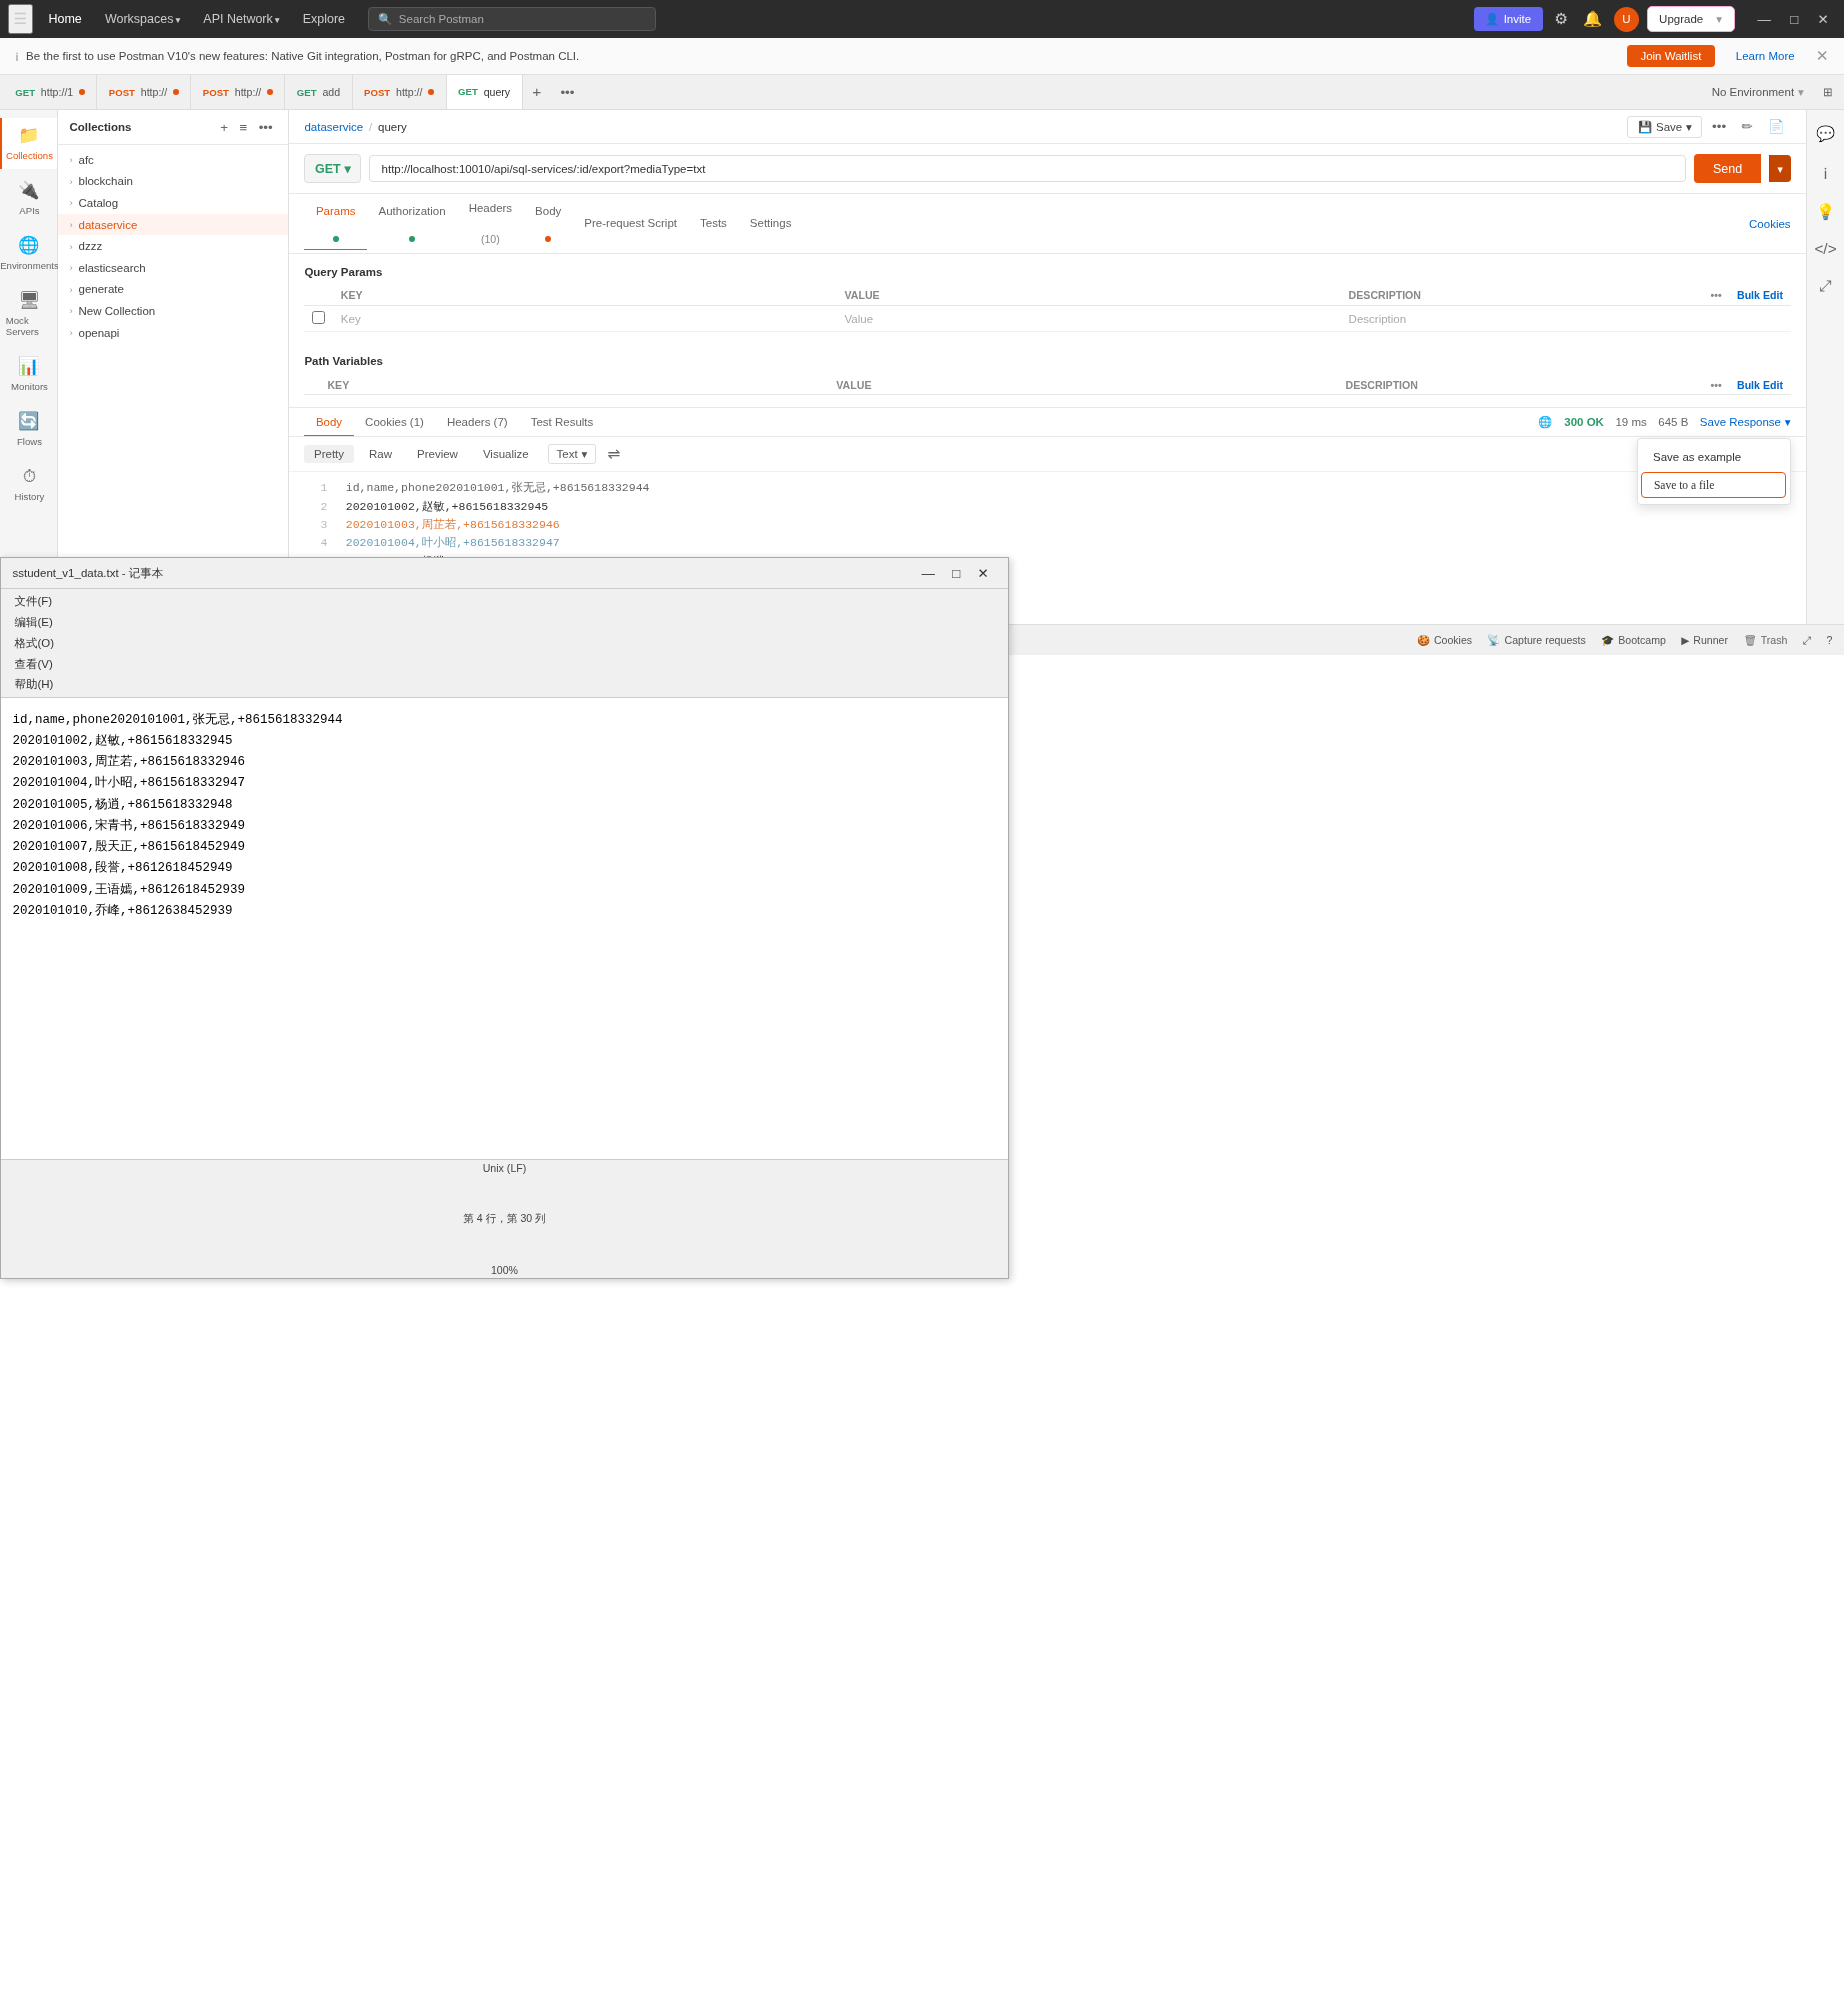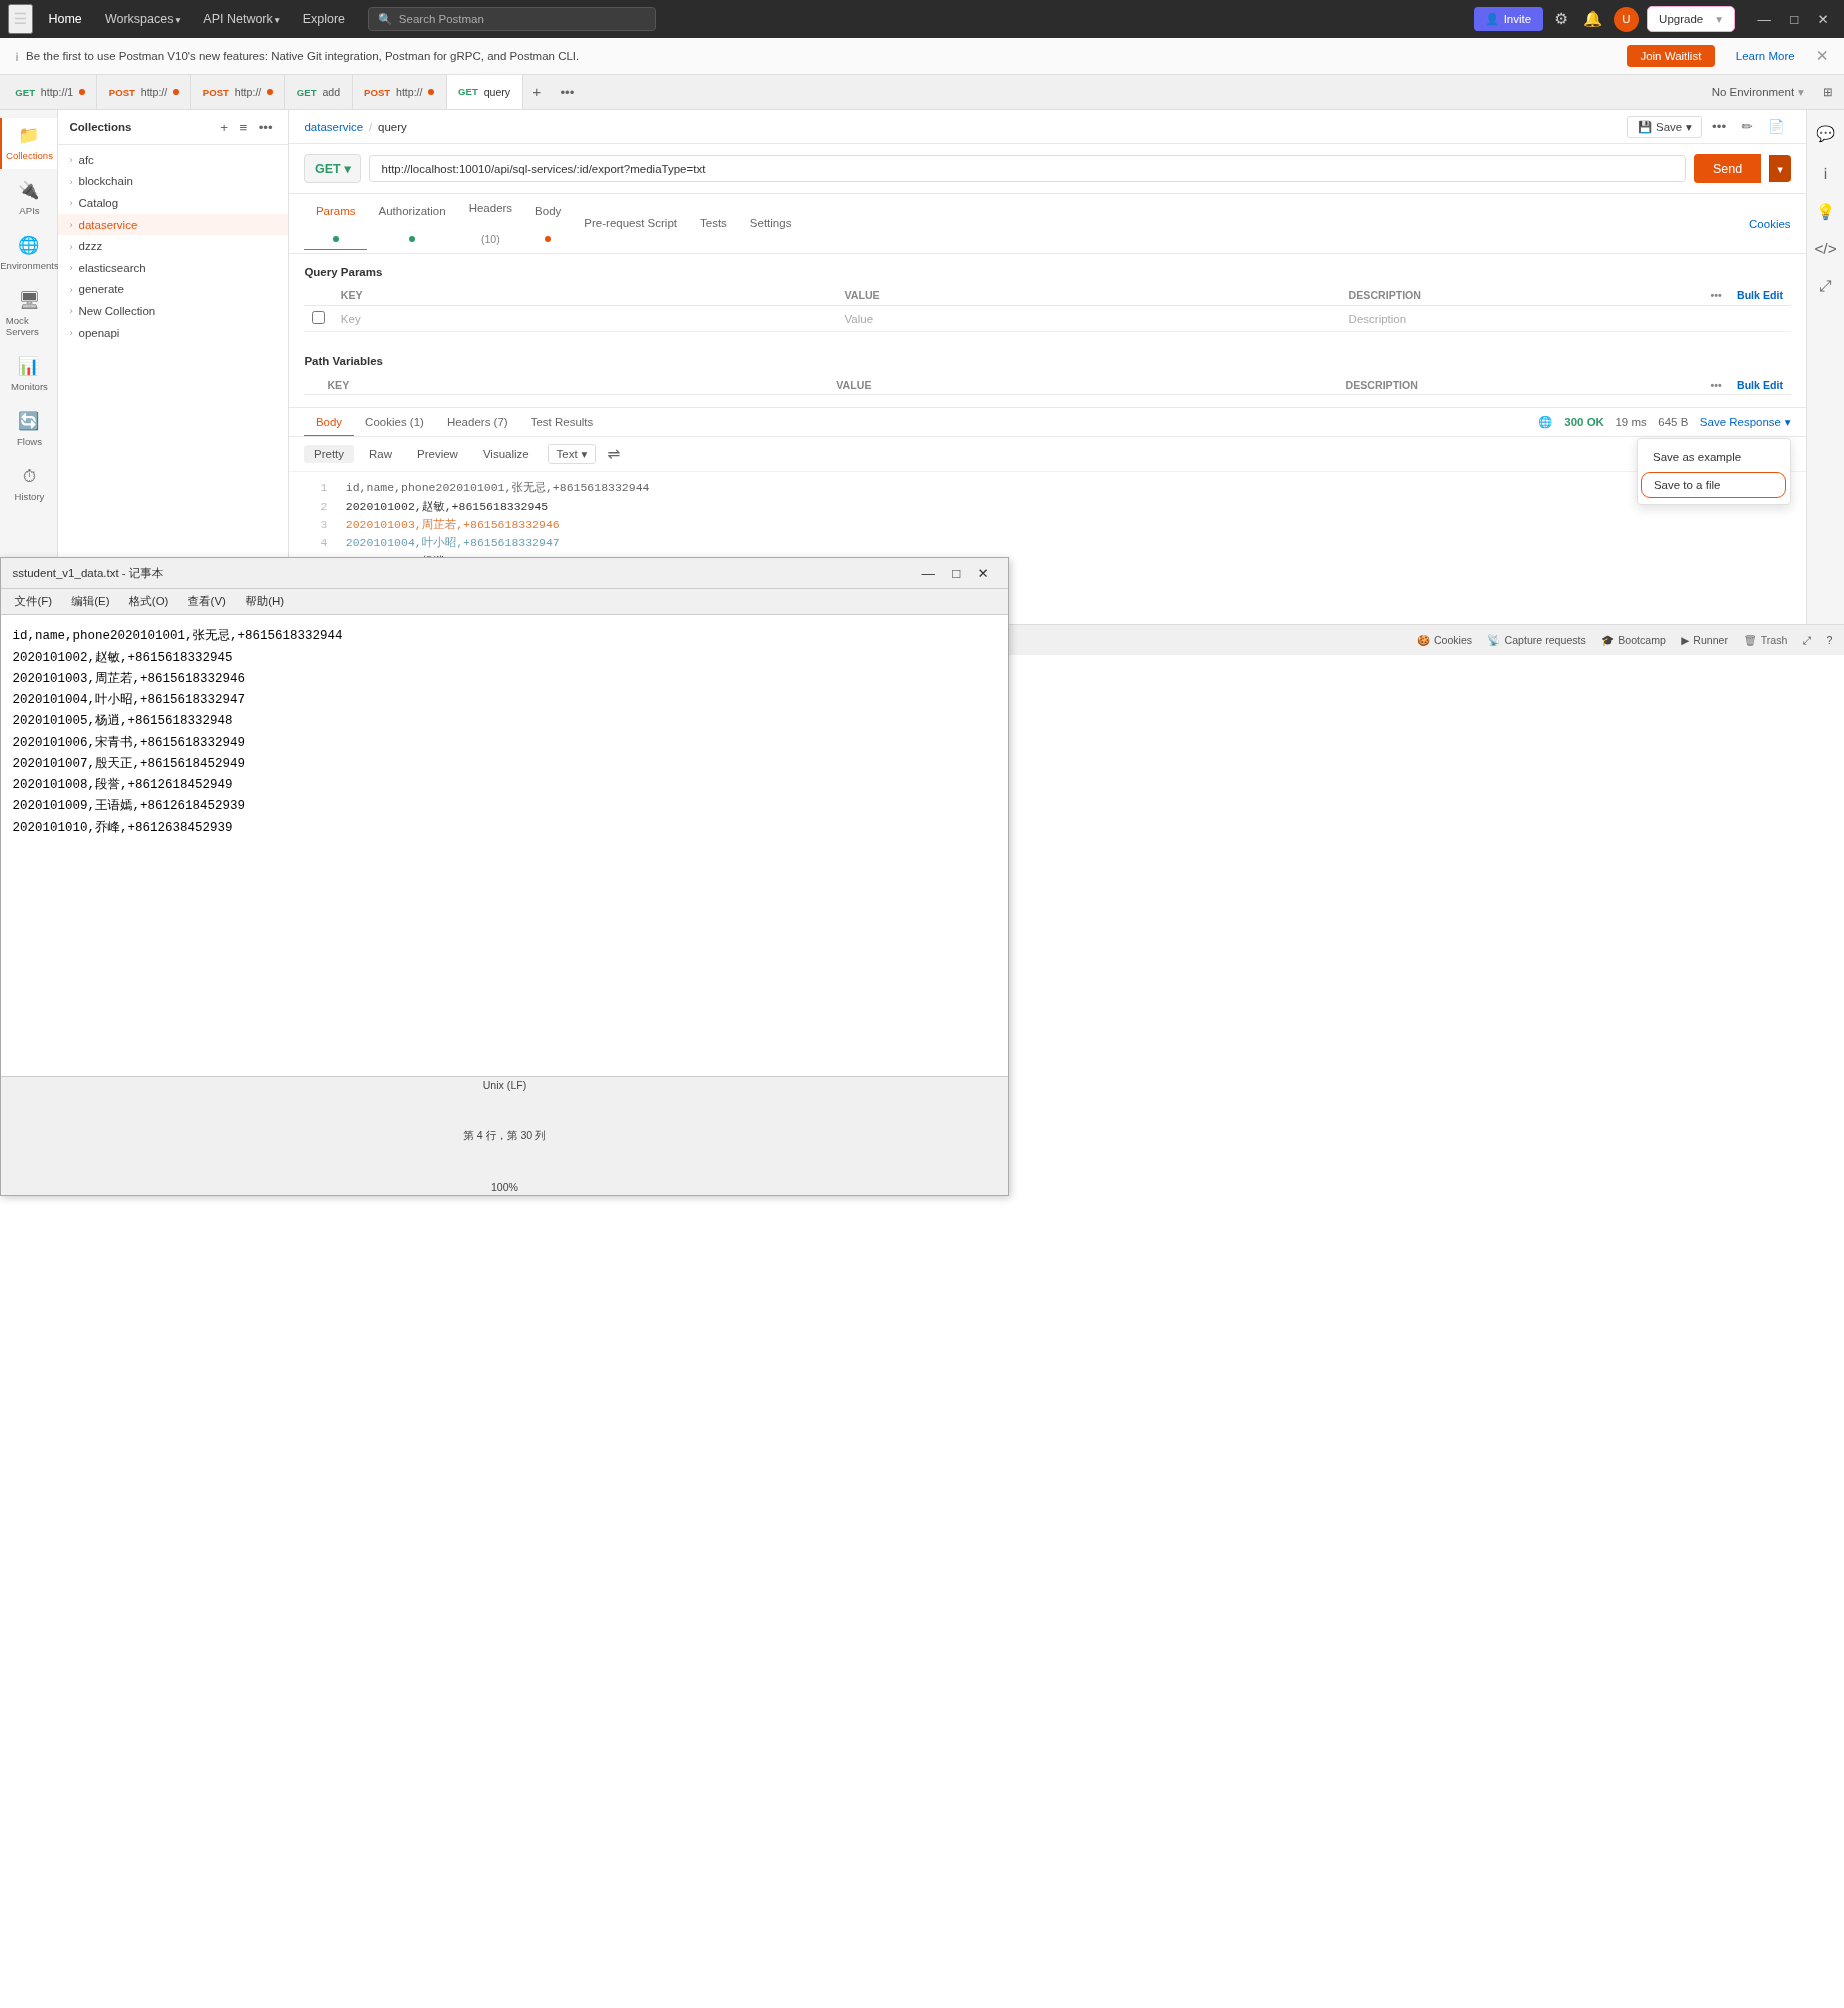--- a/index.html
+++ b/index.html
@@ -127,35 +127,35 @@
     .line-2 { color: #333; }
     .line-3 { color: #e07b39; }
     .line-4 { color: #6a9fb5; }
     .line-5 { color: #333; }
     .line-6 { color: #e07b39; }
     .line-7 { color: #333; }
 
     
     .save-dropdown { position: absolute; top: 27px; right: 0; background: #fff; border: 1px solid #e0e0e0; border-radius: 3.8px; box-shadow: 0 3.8px 11.5px rgba(0,0,0,0.12); z-index: 100; min-width: 154px; padding: 3.8px 0; }
     .save-dropdown-item { padding: 7.7px 15.4px; font-size: 11.5px; color: #333; cursor: pointer; }
-    .save-dropdown-item.highlighted { border: 1.9px solid #e8530a; border-radius: 9px; margin: 1.9px 3.8px; padding: 5.8px 11.5px; }
+    .save-dropdown-item.highlighted { border: 1.9px solid #e8530a; border-radius: 4px; margin: 1.9px 3.8px; padding: 5.8px 11.5px; font-family: Liberation Serif, serif; }
 
     
     .status-bar { display: flex; align-items: center; background: #f0f0f0; border-top: 1px solid #ddd; height: 31px; padding: 0 11.5px; font-size: 10.6px; color: #555; gap: 15.4px; }
     .status-item { display: flex; align-items: center; gap: 3.8px; cursor: pointer; }
     .status-right { margin-left: auto; display: flex; gap: 15.4px; }
     .btn-runner { display: flex; align-items: center; gap: 3.8px; cursor: pointer; }
     .btn-trash { display: flex; align-items: center; gap: 3.8px; cursor: pointer; color: #666; }
 
     
     .notepad-window { position: absolute; top: 557px; left: 0; width: 1009px; background: #f0f0f0; border: 1px solid #aaa; box-shadow: 1.9px 1.9px 7.7px rgba(0,0,0,0.2); z-index: 50; }
     .notepad-titlebar { display: flex; align-items: center; background: #f0f0f0; padding: 5.8px 11.5px; border-bottom: 1px solid #ccc; gap: 7.7px; }
     .notepad-win-btns { display: flex; gap: 1.9px; }
     .notepad-win-btn { background: none; border: none; font-size: 13.4px; cursor: pointer; padding: 1.9px 7.7px; color: #333; }
-    .notepad-menu { display: flex; gap: 0; border-bottom: 1px solid #ccc; background: #f0f0f0; padding: 1.9px 3.8px; }
+    .notepad-menu { display: flex; gap: 0; border-bottom: 1px solid #ccc; background: #f0f0f0; padding: 1.9px 3.8px; flex-direction: column; }
     .notepad-menu-item { padding: 2.9px 9.6px; font-size: 11.5px; color: #333; cursor: pointer; }
     .notepad-content { background: #fff; min-height: 461px; padding: 11.5px; font-family: 'Courier New', monospace; font-size: 12.5px; line-height: 1.7; color: #000; overflow-y: auto; white-space: pre; }
     .notepad-statusbar { display: flex; align-items: center; background: #f0f0f0; border-top: 1px solid #ccc; padding: 1.9px 11.5px; font-size: 10.6px; color: #444; gap: 38px; justify-content: flex-end; flex-direction: column; }
 
     
     .right-panel { width: 38px; background: #f5f5f5; border-left: 1px solid #e0e0e0; display: flex; flex-direction: column; align-items: center; padding-top: 7.7px; gap: 3.8px; }
     .right-panel-icon { padding: 7.7px; cursor: pointer; color: #666; font-size: 15.4px; }
 
     .chevron { font-size: 9.6px; }
   </style>

